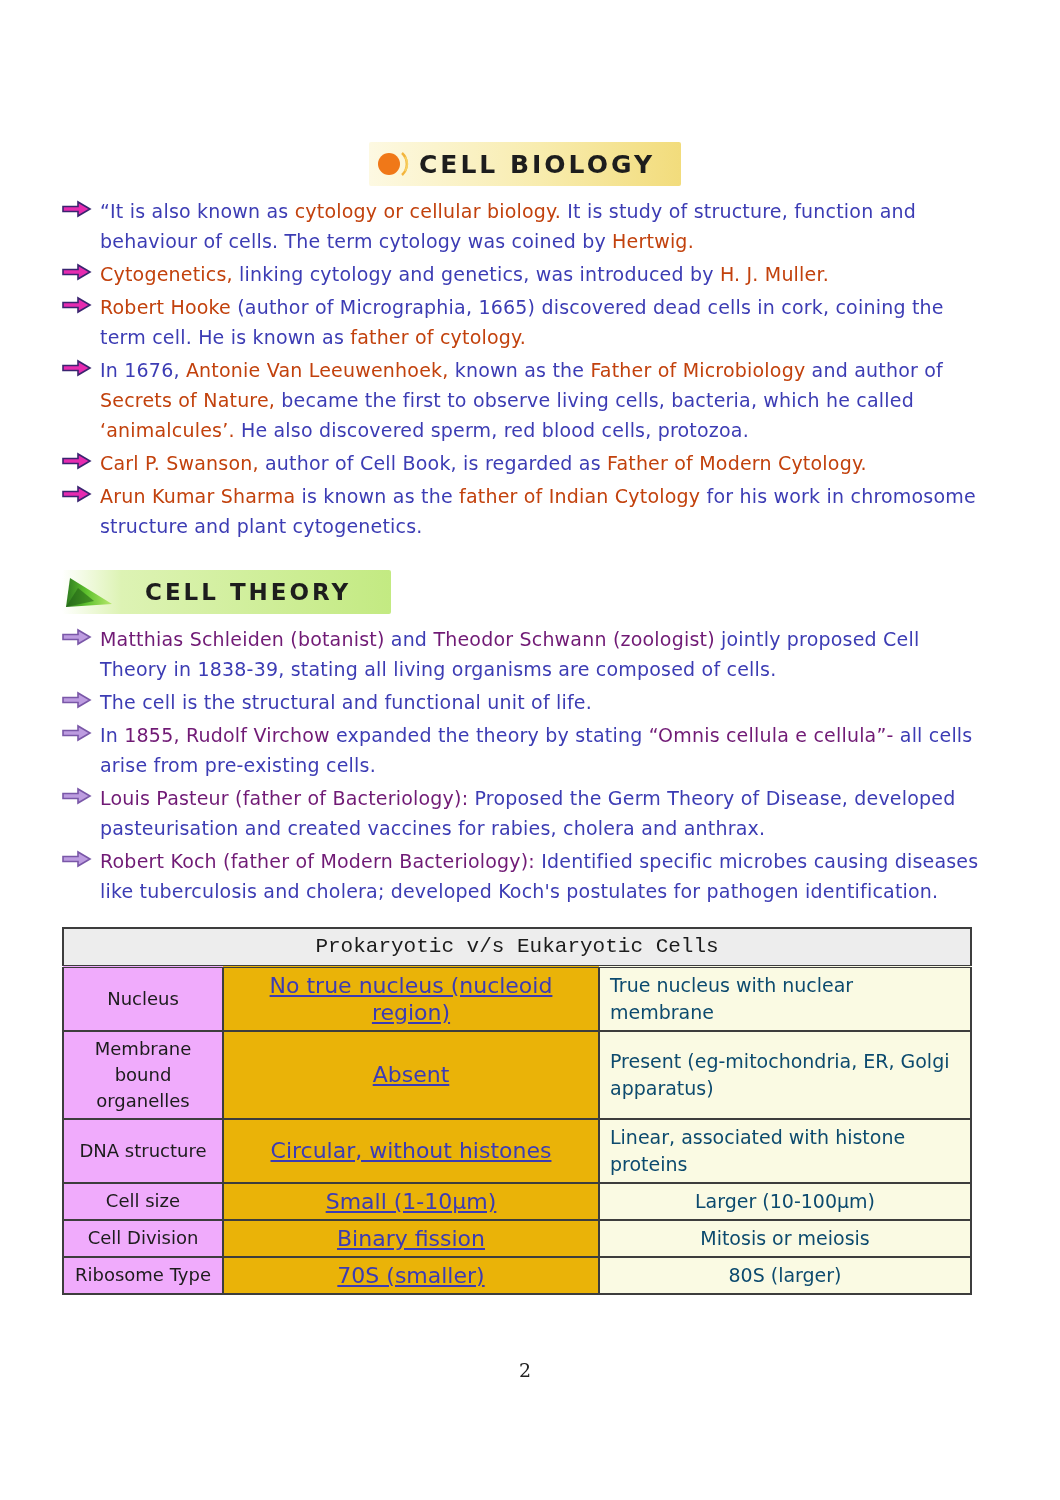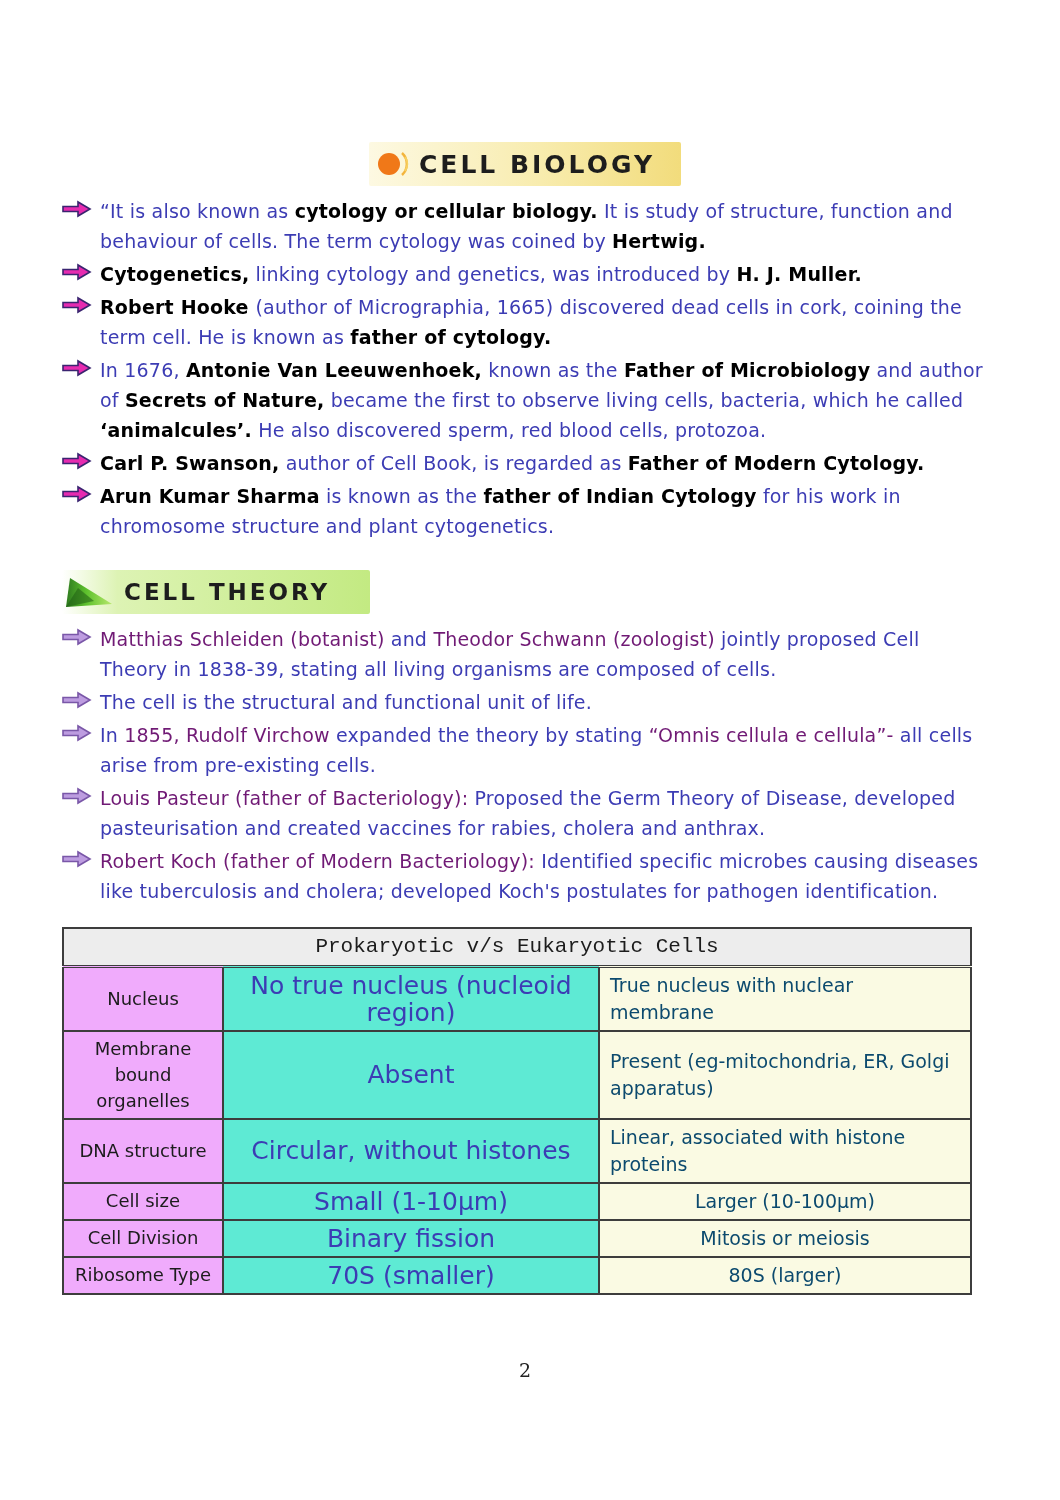--- a/index.html
+++ b/index.html
@@ -23,21 +23,21 @@
     padding:5px 26px 5px 8px;
     background:linear-gradient(90deg,#fdf9e2 0%, #f8ecae 55%, #f2dc7c 100%);
     border-radius:2px;
   }
   .title-chip .ttl {
     font-size:25px; letter-spacing:3px; color:#1d1d1d; font-weight:bold;
   }
   .orange-icon svg { display:block; }
 
   .section-chip {
-    display:flex; align-items:center; gap:10px;
+    display:flex; align-items:center; gap:31px;
     align-self:flex-start;
     margin:26px 0 10px 0;
     padding:4px 40px 4px 0;
     background:linear-gradient(90deg,#ffffff 0%, #ddf3b4 18%, #c3ea82 100%);
     border-radius:2px;
     text-align:center;
   }
   .section-chip .ttl {
     font-size:23px; letter-spacing:3px; color:#1d1d1d; font-weight:bold;
   }
@@ -49,21 +49,21 @@
     display:flex; align-items:flex-start;
     margin-bottom:3px;
   }
   .arrow { flex:0 0 38px; margin-top:4px; }
   .arrow svg { display:block; }
   .btext {
     flex:1; font-size:19px; line-height:30px;
     letter-spacing:0.2px;
   }
   .blue  { color:#3c3cb4;text-align:right; }
-  .pink  { color:#000000;font-weight:bold; }
+  .pink  { color:#c2410c; }
   .green { color:#701a75; }
 
   
   .cmp-table {
     margin-top:18px;
     width:908px;
     border-collapse:collapse;
     table-layout:fixed;
   }
   .cmp-table th, .cmp-table td {
@@ -81,22 +81,22 @@
     font-size:20px; color:#1c1c1c; height:36px;
   }
   .col-feature { width:160px; }
   .col-prok { width:376px; }
   .col-euk  { width:372px; }
   .cell-feature {
     background:#f0abfc; color:#1c1c1c; text-align:center;
     font-size:18px; padding:4px 4px; line-height:26px;
   }
   .cell-prok {
-    background:#5eead4; color:#3c3cb4; text-align:center;
-    font-size:25px; padding:4px 8px; line-height:27px;
+    background:#eab308; color:#3c3cb4; text-align:center;
+    font-size:22px; padding:4px 8px; line-height:27px;text-decoration:underline;
   }
   .cell-euk {
     background:#fafae3; color:#0c4a6e;
     font-size:19px; padding:4px 10px; line-height:27px;
   }
   .cell-euk.left { text-align:left; }
   .cell-euk.center { text-align:center; }
   .row-tall td { height:62px; }
   .row-short td { height:32px; }
 

